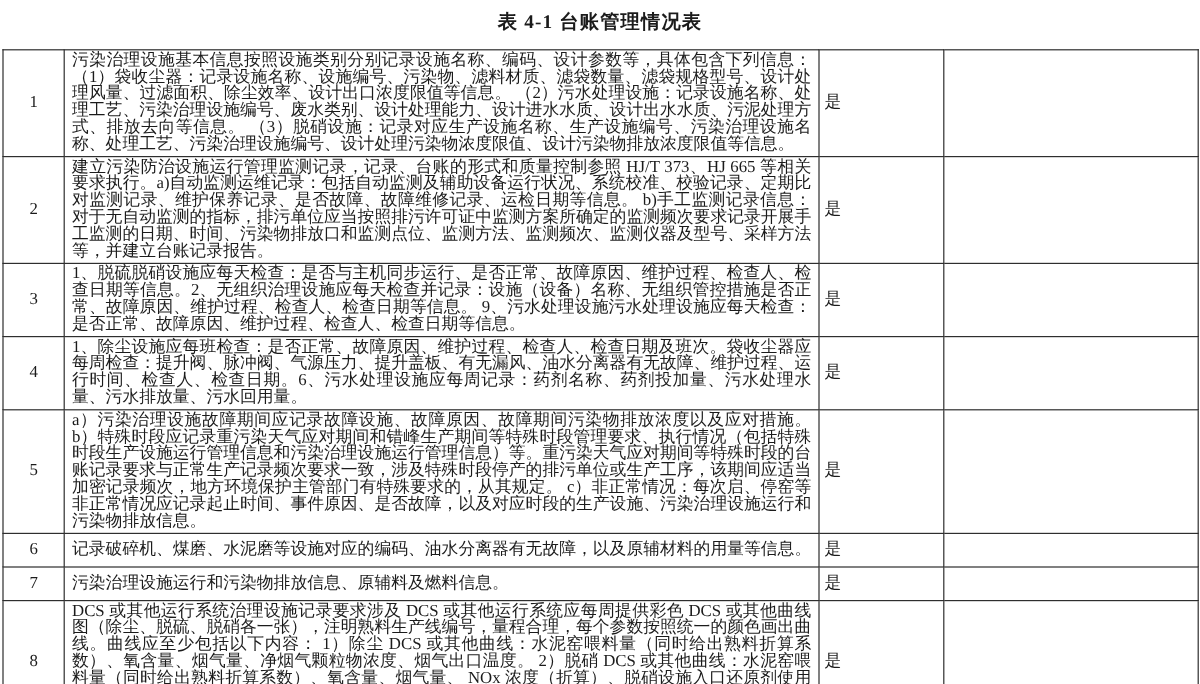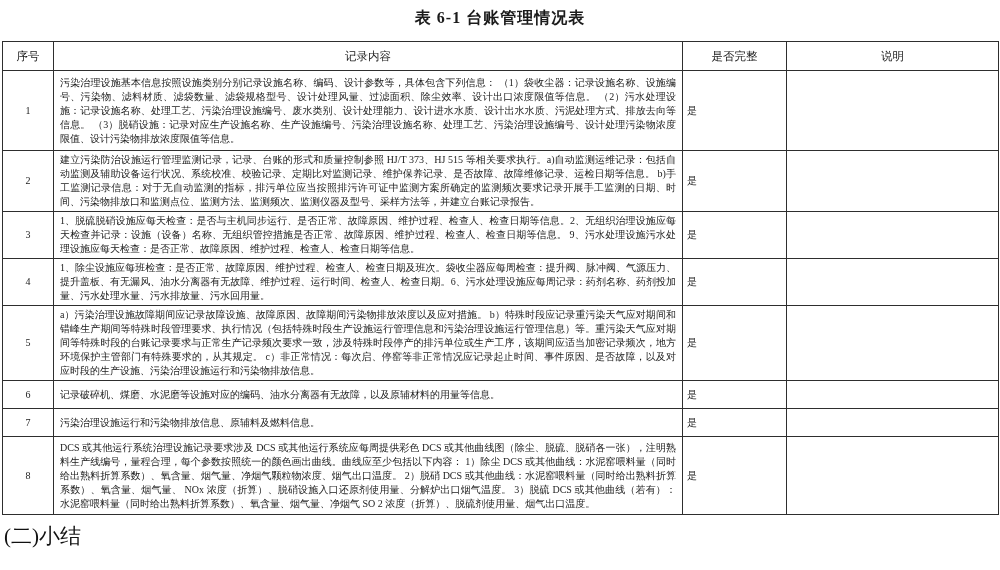--- a/index.html
+++ b/index.html
@@ -19,21 +19,21 @@
     letter-spacing: 1px;
   }
   table.ledger {
     border-collapse: collapse;
     table-layout: fixed;
     width: 996px;
     margin-left: 2px;
   }
   table.ledger th, table.ledger td {
     border: 1.4px solid #2e2e2e;
-    font-size: 10px;
+    font-size: 14px;
     line-height: 14px;
     vertical-align: middle;
     color: #1b1b1b;
     font-weight: normal;
   }
   col.c-no       { width: 51px; }
   col.c-content  { width: 629px; }
   col.c-complete { width: 104px; }
   col.c-note     { width: 212px; }
   tr.hdr { height: 29px; }
@@ -55,45 +55,39 @@
   tr.r8 { height: 78px; }
   .summary-heading {
     font-size: 21px;
     margin: 7px 0 6px 4px;
     color: #111;
   }
 </style>
 </head>
 <body>
 
-<div class="doc-title">表 6-1 台账管理情况表</div>
+<div class="doc-title">表 4-1 台账管理情况表</div>
 
 <table class="ledger">
   <colgroup>
     <col class="c-no">
       <col class="c-content">
       <col class="c-complete">
       <col class="c-note">
   </colgroup>
   <tbody>
-    <tr class="hdr">
-      <th>序号</th>
-      <th>记录内容</th>
-      <th>是否完整</th>
-      <th>说明</th>
-    </tr>
     <tr class="r1">
       <td class="no">1</td>
       <td class="content">污染治理设施基本信息按照设施类别分别记录设施名称、编码、设计参数等，具体包含下列信息： （1）袋收尘器：记录设施名称、设施编号、污染物、滤料材质、滤袋数量、滤袋规格型号、设计处理风量、过滤面积、除尘效率、设计出口浓度限值等信息。 （2）污水处理设施：记录设施名称、处理工艺、污染治理设施编号、废水类别、设计处理能力、设计进水水质、设计出水水质、污泥处理方式、排放去向等信息。 （3）脱硝设施：记录对应生产设施名称、生产设施编号、污染治理设施名称、处理工艺、污染治理设施编号、设计处理污染物浓度限值、设计污染物排放浓度限值等信息。</td>
       <td class="complete">是</td>
       <td class="note"></td>
     </tr>
     <tr class="r2">
       <td class="no">2</td>
-      <td class="content">建立污染防治设施运行管理监测记录，记录、台账的形式和质量控制参照 HJ/T 373、HJ 515 等相关要求执行。a)自动监测运维记录：包括自动监测及辅助设备运行状况、系统校准、校验记录、定期比对监测记录、维护保养记录、是否故障、故障维修记录、运检日期等信息。 b)手工监测记录信息：对于无自动监测的指标，排污单位应当按照排污许可证中监测方案所确定的监测频次要求记录开展手工监测的日期、时间、污染物排放口和监测点位、监测方法、监测频次、监测仪器及型号、采样方法等，并建立台账记录报告。</td>
+      <td class="content">建立污染防治设施运行管理监测记录，记录、台账的形式和质量控制参照 HJ/T 373、HJ 665 等相关要求执行。a)自动监测运维记录：包括自动监测及辅助设备运行状况、系统校准、校验记录、定期比对监测记录、维护保养记录、是否故障、故障维修记录、运检日期等信息。 b)手工监测记录信息：对于无自动监测的指标，排污单位应当按照排污许可证中监测方案所确定的监测频次要求记录开展手工监测的日期、时间、污染物排放口和监测点位、监测方法、监测频次、监测仪器及型号、采样方法等，并建立台账记录报告。</td>
       <td class="complete">是</td>
       <td class="note"></td>
     </tr>
     <tr class="r3">
       <td class="no">3</td>
       <td class="content">1、脱硫脱硝设施应每天检查：是否与主机同步运行、是否正常、故障原因、维护过程、检查人、检查日期等信息。2、无组织治理设施应每天检查并记录：设施（设备）名称、无组织管控措施是否正常、故障原因、维护过程、检查人、检查日期等信息。 9、污水处理设施污水处理设施应每天检查：是否正常、故障原因、维护过程、检查人、检查日期等信息。</td>
       <td class="complete">是</td>
       <td class="note"></td>
     </tr>
     <tr class="r4">

